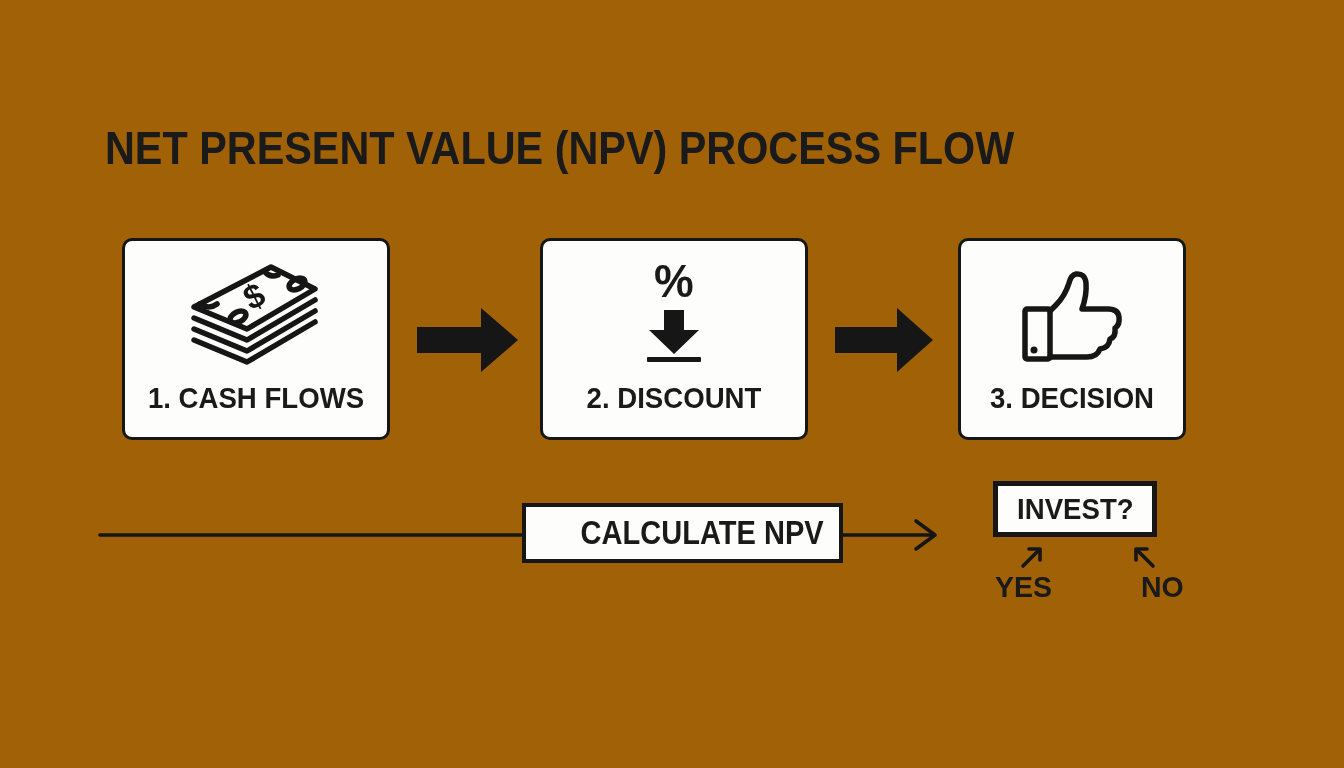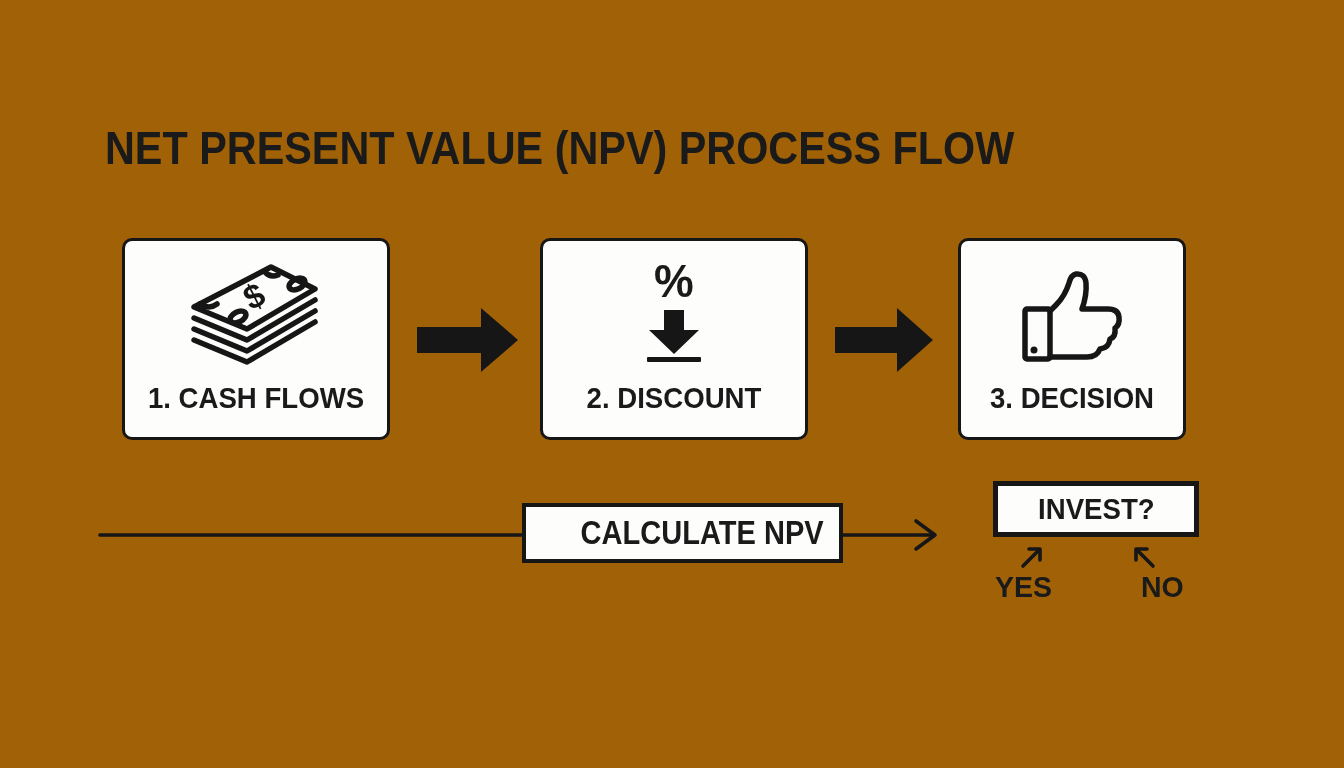--- a/index.html
+++ b/index.html
@@ -102,21 +102,21 @@
   .calc-box span {
     font-size: 33px;
     font-weight: bold;
     transform: scaleX(0.88);
     white-space: nowrap;
   }
   .invest-box {
     position: absolute;
     left: 993px;
     top: 481px;
-    width: 206px;
+    width: 164px;
     height: 56px;
     box-sizing: border-box;
     border: 5px solid #161616;
     background: #fdfdfc;
     display: flex;
     align-items: center;
     justify-content: center;
   }
   .invest-box span {
     font-size: 30px;

